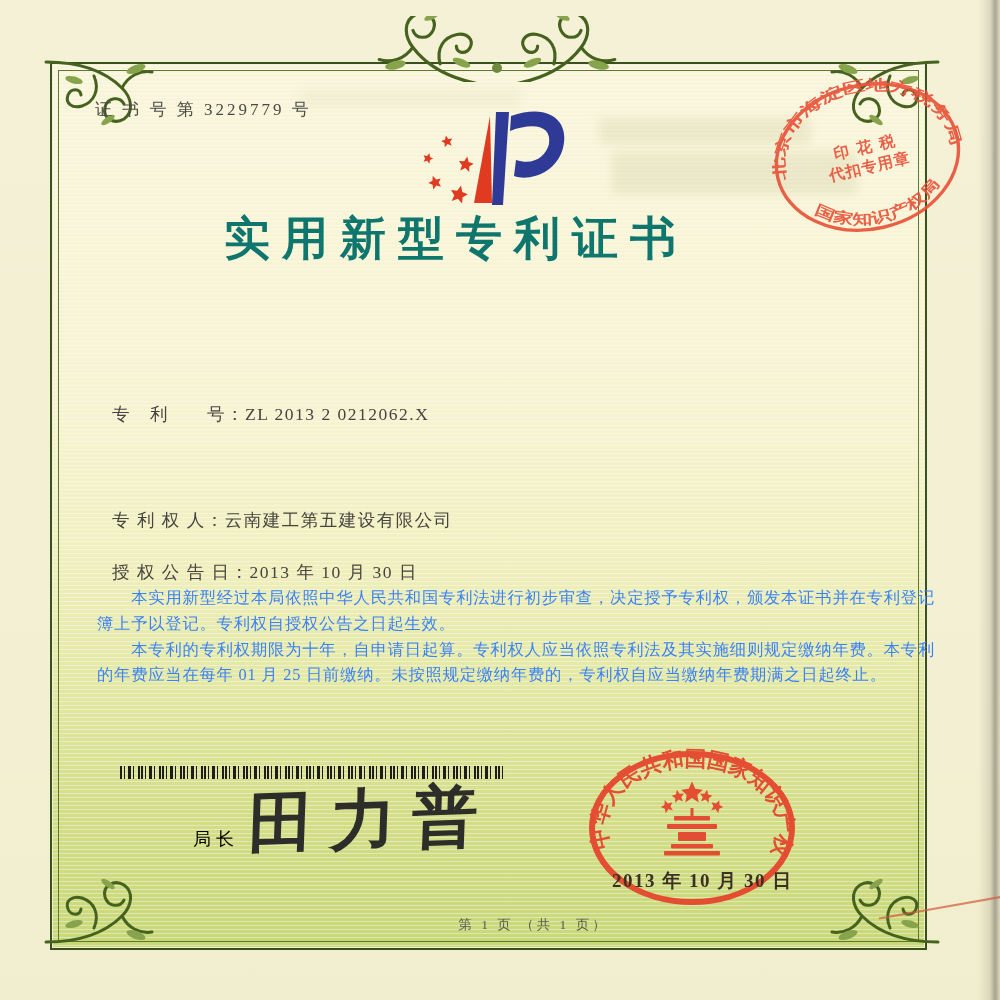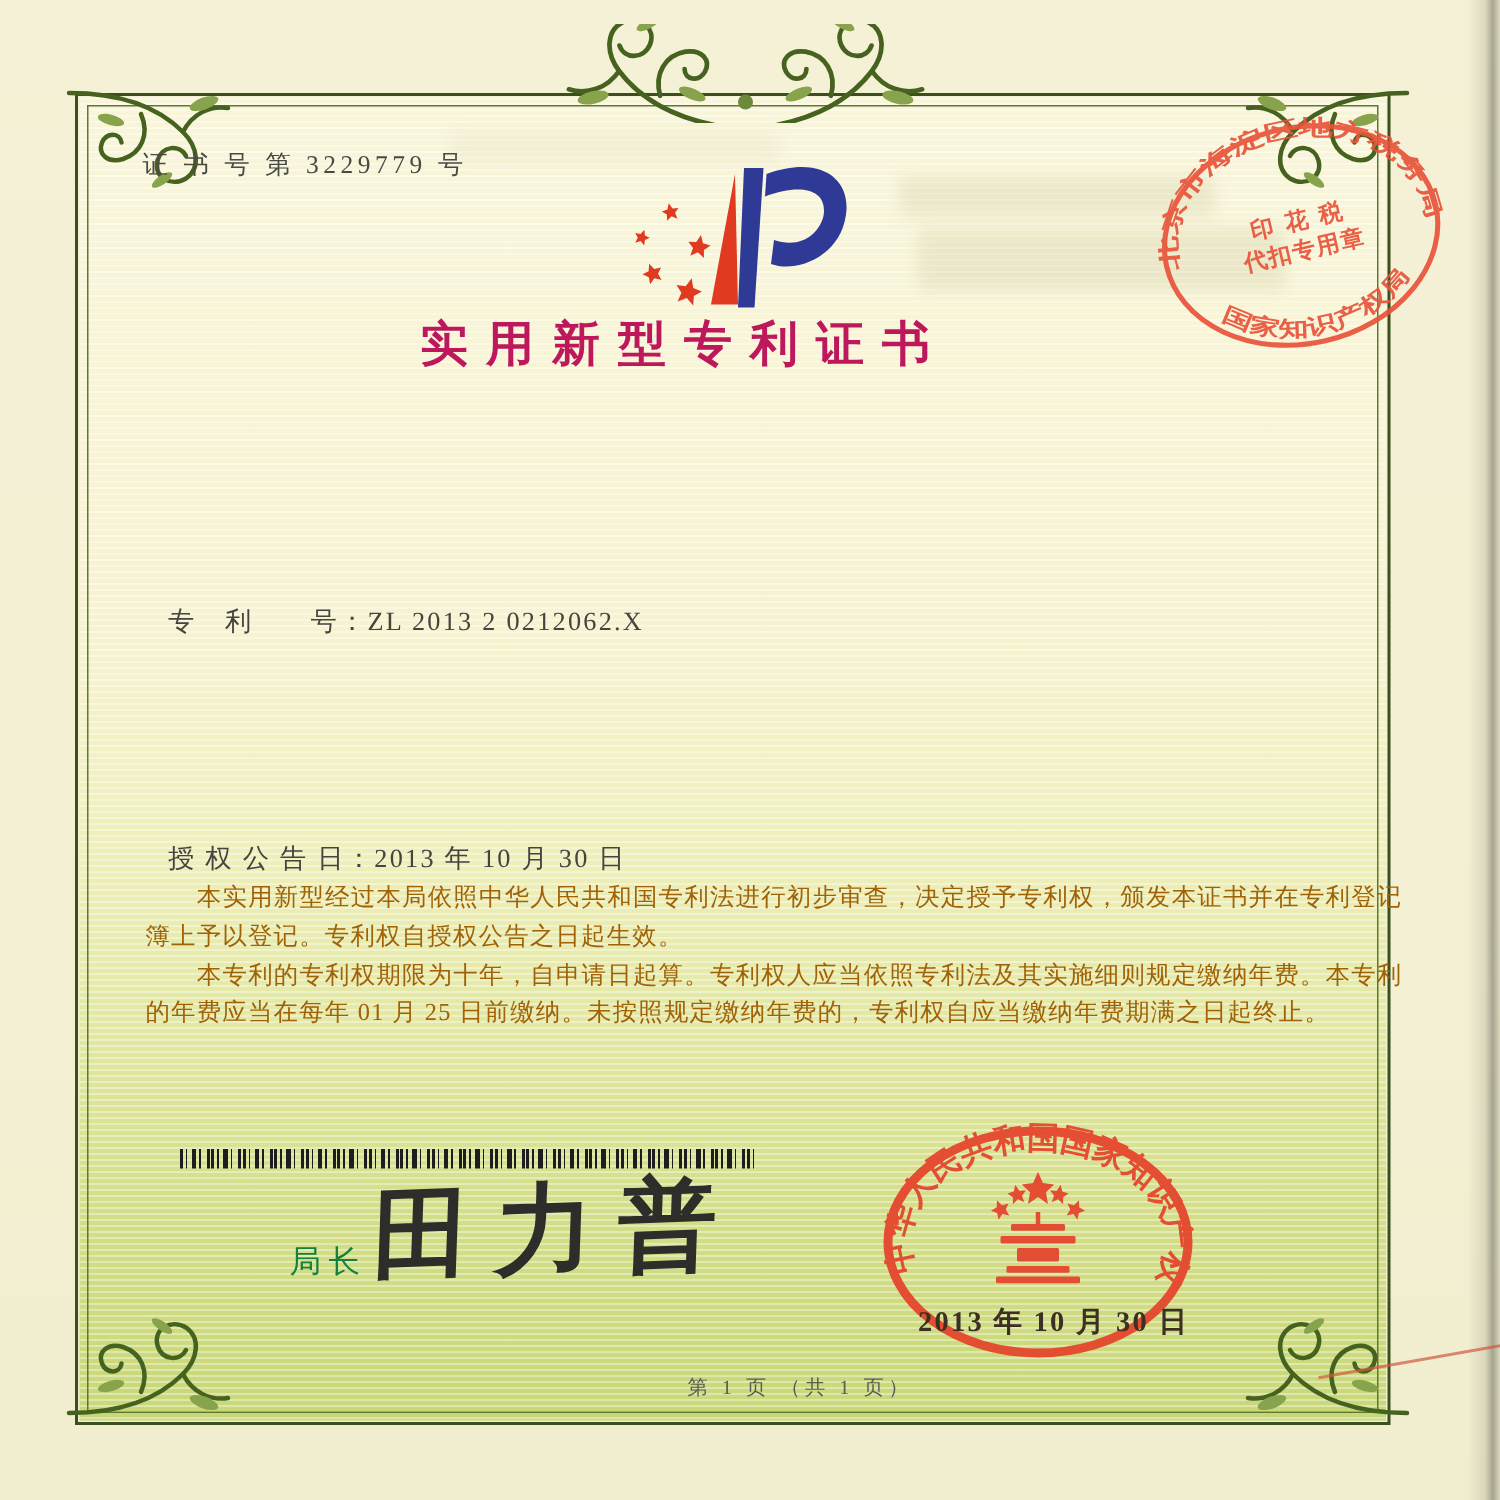--- a/index.html
+++ b/index.html
@@ -15,34 +15,34 @@
   .frame-inner{position:absolute;left:6px;top:6px;right:6px;bottom:6px;
     border:1px solid #5d7830;box-sizing:border-box;}
   .inner-bg{position:absolute;left:53px;top:65px;width:871px;height:882px;
     background:
       repeating-linear-gradient(180deg,rgba(255,255,255,.38) 0 1px,rgba(255,255,255,0) 1px 4px),
       linear-gradient(180deg,#f9f5da 0%,#f7f3d2 38%,#f0f0bf 55%,#e3e8a4 70%,#d4de89 84%,#c8d878 100%);
   }
   
   .cert-no{position:absolute;left:95px;top:98px;font-size:17px;letter-spacing:3px;color:#4a4a44;}
   .title{position:absolute;left:50px;top:208px;width:812px;text-align:center;
-    font-size:32px;font-weight:700;letter-spacing:12px;color:#be185d;}
+    font-size:46px;font-weight:700;letter-spacing:12px;color:#0f766e;}
   .field{position:absolute;left:112px;font-size:17.5px;color:#45443e;letter-spacing:1.5px;white-space:nowrap;}
   .f0{top:300px}.f1{top:353px}.f2{top:402px}.f3{top:456px}.f4{top:508px}.f5{top:560px}
-  .paras{position:absolute;left:97px;top:585px;width:838px;color:#a16207;}
+  .paras{position:absolute;left:97px;top:585px;width:838px;color:#3b82f6;}
   .paras p{margin:0;font-size:16.3px;line-height:25.8px;text-indent:2.1em;
     letter-spacing:.8px;text-align:justify;}
   
   .barcode{position:absolute;left:120px;top:766px;width:383px;height:13px;
     background:repeating-linear-gradient(90deg,
       #1d1d1d 0 2px,transparent 2px 4px,#1d1d1d 4px 5px,transparent 5px 8px,
       #1d1d1d 8px 11px,transparent 11px 13px,#1d1d1d 13px 14px,transparent 14px 18px,
       #1d1d1d 18px 20px,transparent 20px 21px);}
   
-  .director{position:absolute;left:193px;top:827px;font-size:21px;letter-spacing:5px;color:#15803d;font-family:Liberation Mono, monospace;}
+  .director{position:absolute;left:193px;top:827px;font-size:18px;letter-spacing:5px;color:#000000;font-family:Liberation Mono, monospace;}
   .signature{position:absolute;left:248px;top:775px;font-size:66px;font-weight:700;
     letter-spacing:16px;color:#2d2d29;transform:rotate(-2deg) skewX(-4deg);white-space:nowrap;}
   
   .footer{position:absolute;left:50px;top:916px;width:967px;text-align:center;
     font-size:13.5px;letter-spacing:3px;color:#5c5b52;}
   
   .seal{position:absolute;left:575px;top:740px;opacity:.93;}
   .seal-date{position:absolute;left:612px;top:868px;font-size:19px;font-weight:700;
     letter-spacing:1.5px;color:#3c2f23;white-space:nowrap;}
   .tax-stamp{position:absolute;left:768px;top:72px;transform:rotate(-13deg);opacity:.92;}
@@ -131,20 +131,21 @@
     </g>
     <g fill="#2f3a96">
       <polygon points="94,12 107,12 101,105 90,105"></polygon>
       <path d="M109,16 C148,2 168,22 161,48 C155,72 128,82 112,76 L114,60 C132,66 144,56 147,44 C150,26 132,22 108,31 Z"></path>
     </g>
   </svg>
 
   <div class="title">实用新型专利证书</div>
 
   <div class="field f2"><span>专　利　　号：</span><span>ZL 2013 2 0212062.X</span></div>
+  <div class="field f4"><span>专 利 权 人：</span><span>云南建工第五建设有限公司</span></div>
   <div class="field f5"><span>授 权 公 告 日：</span><span>2013 年 10 月 30 日</span></div>
 
   <div class="paras">
     <p>本实用新型经过本局依照中华人民共和国专利法进行初步审查，决定授予专利权，颁发本证书并在专利登记簿上予以登记。专利权自授权公告之日起生效。</p>
     <p>本专利的专利权期限为十年，自申请日起算。专利权人应当依照专利法及其实施细则规定缴纳年费。本专利的年费应当在每年 01 月 25 日前缴纳。未按照规定缴纳年费的，专利权自应当缴纳年费期满之日起终止。</p>
   </div>
 
   <div class="barcode"></div>
 
   <div class="director">局长</div>

